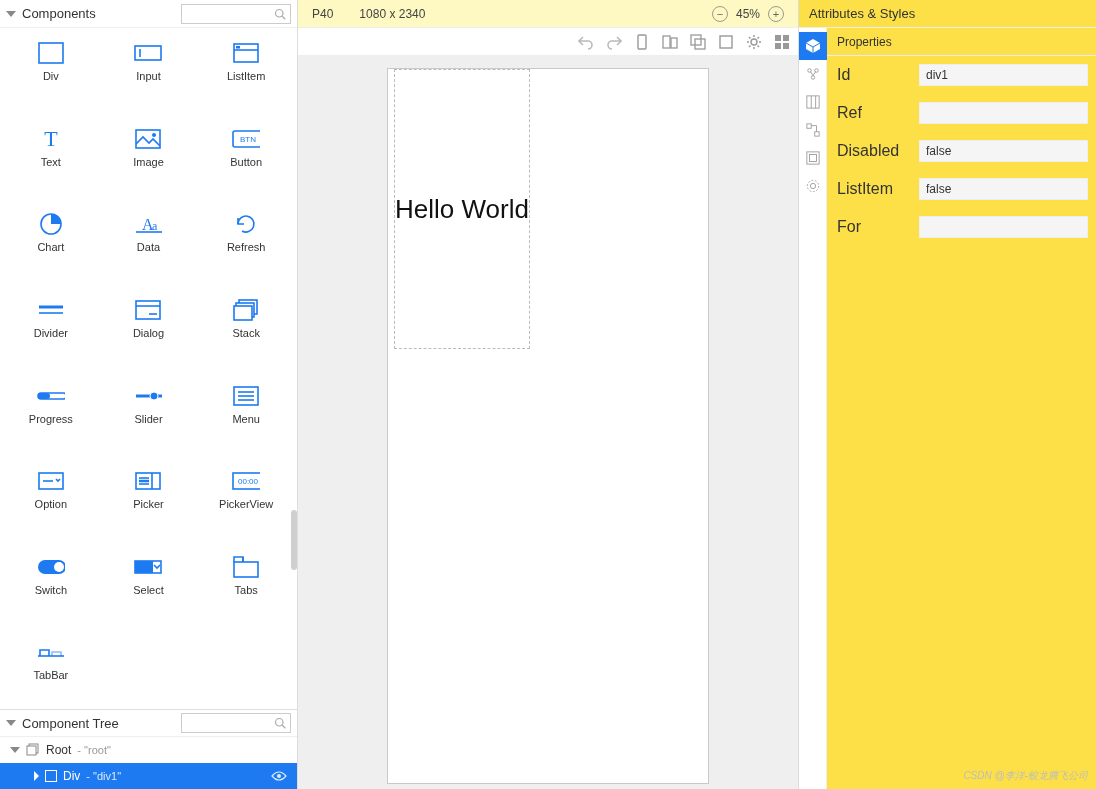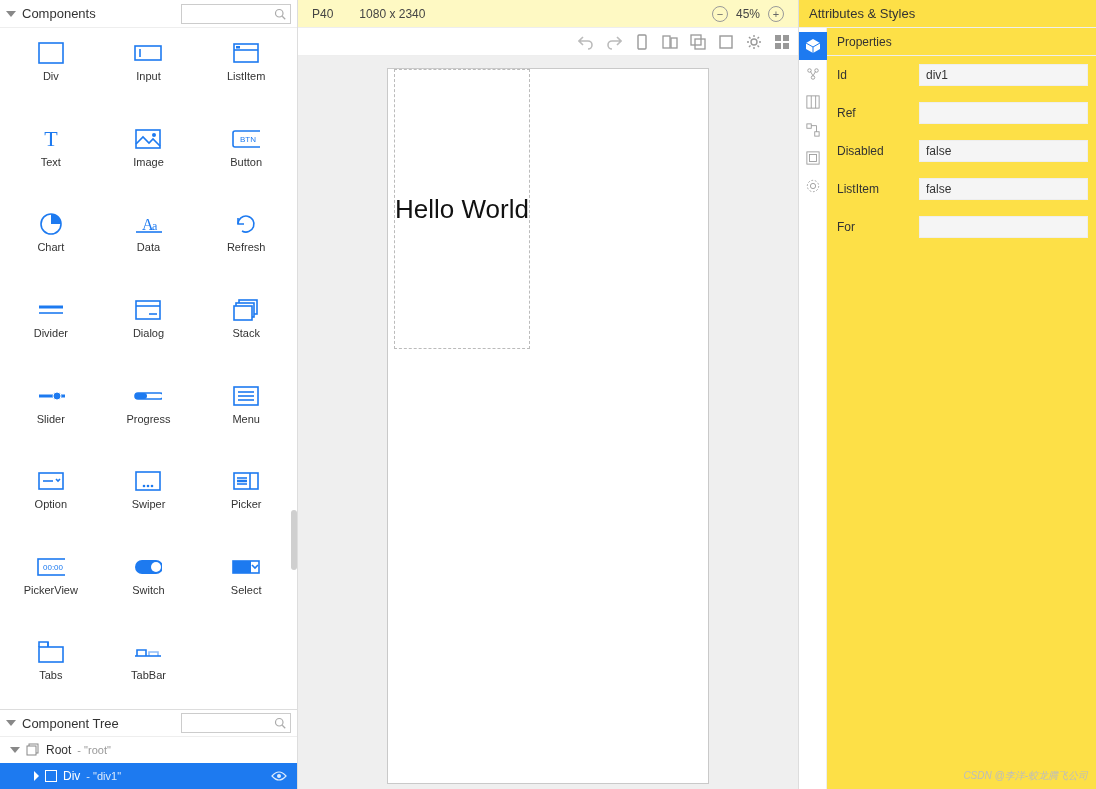--- a/index.html
+++ b/index.html
@@ -47,21 +47,21 @@
   
   .right { width: 298px; display: flex; background: #fde047; border-left: 1px solid #ddd; }
   .right-tabs { width: 28px; background: #fff; border-right: 1px solid #eee; display: flex; flex-direction: column; align-items: center; padding-top: 4px; gap: 0; }
   .rtab { width: 28px; height: 28px; display: flex; align-items: center; justify-content: center; cursor: pointer; color: #888; }
   .rtab.active { background: #1d7af0; color: #fff; }
   .right-main { flex: 1; display: flex; flex-direction: column; }
   .right-title { height: 28px; display: flex; align-items: center; padding: 0 10px; font-size: 13px; border-bottom: 1px solid #eee;}
   .right-sub { height: 28px; display: flex; align-items: center; padding: 0 10px; font-size: 12px; color: #333; border-bottom: 1px solid #eee; font-weight: 500;}
   .prop-list { padding: 8px 10px; display: flex; flex-direction: column; gap: 16px; }
   .prop-row { display: flex; align-items: center; }
-  .prop-label { width: 82px; font-size: 12px; color: #333; }
+  .prop-label { width: 82px; font-size: 16px; color: #333; }
   .prop-input { flex: 1; height: 22px; background: #f5f5f5; border: 1px solid #eee; padding: 0 6px; font-size: 12px; color: #333; }
 
   .watermark { position: fixed; right: 8px; bottom: 6px; color: #bcbcbc; font-size: 10px; font-style: italic; pointer-events: none; }
   .left-scroll { position: absolute; left: 291px; top: 510px; width: 6px; height: 60px; background: #cfcfcf; border-radius: 3px; }
   .left { position: relative; }
 </style>
 </head>
 <body>
 
 <div class="app">
@@ -189,35 +189,35 @@
             <svg width="26" height="22">
               <rect x="6" y="1" width="18" height="14" class="stroke-blue"></rect>
               <rect x="3" y="4" width="18" height="14" class="stroke-blue" style="fill:#fff"></rect>
               <rect x="1" y="7" width="18" height="14" class="stroke-blue" style="fill:#fff"></rect>
             </svg>
           </span>
           <span class="comp-label">Stack</span>
         </div>
       <div class="comp-cell">
           <span class="comp-icon">
+            <svg width="30" height="10">
+              <rect x="1" y="2" width="28" height="6" rx="3" class="stroke-blue"></rect>
+              <rect x="1" y="2" width="12" height="6" rx="3" class="fill-blue"></rect>
+            </svg>
+          </span>
+          <span class="comp-label">Progress</span>
+        </div>
+      <div class="comp-cell">
+          <span class="comp-icon">
             <svg width="30" height="12">
               <line x1="2" y1="6" x2="28" y2="6" class="stroke-blue" style="stroke-width:3"></line>
               <circle cx="20" cy="6" r="4" class="fill-blue" style="stroke:#fff;stroke-width:1"></circle>
             </svg>
           </span>
           <span class="comp-label">Slider</span>
-        </div>
-      <div class="comp-cell">
-          <span class="comp-icon">
-            <svg width="30" height="10">
-              <rect x="1" y="2" width="28" height="6" rx="3" class="stroke-blue"></rect>
-              <rect x="1" y="2" width="12" height="6" rx="3" class="fill-blue"></rect>
-            </svg>
-          </span>
-          <span class="comp-label">Progress</span>
         </div>
 
       <div class="comp-cell">
           <span class="comp-icon">
             <svg width="26" height="20">
               <rect x="1" y="1" width="24" height="18" class="stroke-blue"></rect>
               <line x1="5" y1="6" x2="21" y2="6" class="stroke-blue"></line>
               <line x1="5" y1="10" x2="21" y2="10" class="stroke-blue"></line>
               <line x1="5" y1="14" x2="21" y2="14" class="stroke-blue"></line>
             </svg>
@@ -226,31 +226,20 @@
         </div>
       <div class="comp-cell">
           <span class="comp-icon">
             <svg width="26" height="18">
               <rect x="1" y="1" width="24" height="16" class="stroke-blue"></rect>
               <line x1="5" y1="9" x2="15" y2="9" class="stroke-blue"></line>
               <polyline points="18,7 20,9 22,7" class="stroke-blue"></polyline>
             </svg>
           </span>
           <span class="comp-label">Option</span>
-        </div>
-      <div class="comp-cell">
-          <span class="comp-icon">
-            <svg width="26" height="20">
-              <rect x="1" y="1" width="24" height="18" class="stroke-blue"></rect>
-              <circle cx="9" cy="15" r="1.3" class="fill-blue"></circle>
-              <circle cx="13" cy="15" r="1.3" class="fill-blue"></circle>
-              <circle cx="17" cy="15" r="1.3" class="fill-blue"></circle>
-            </svg>
-          </span>
-          <span class="comp-label">Swiper</span>
         </div>
 
       <div class="comp-cell">
           <span class="comp-icon">
             <svg width="26" height="18">
               <rect x="1" y="1" width="24" height="16" class="stroke-blue"></rect>
               <line x1="4" y1="6" x2="14" y2="6" class="stroke-blue"></line>
               <line x1="4" y1="9" x2="14" y2="9" class="stroke-blue" style="stroke-width:2.5"></line>
               <line x1="4" y1="12" x2="14" y2="12" class="stroke-blue"></line>
               <line x1="17" y1="1" x2="17" y2="17" class="stroke-blue"></line>

